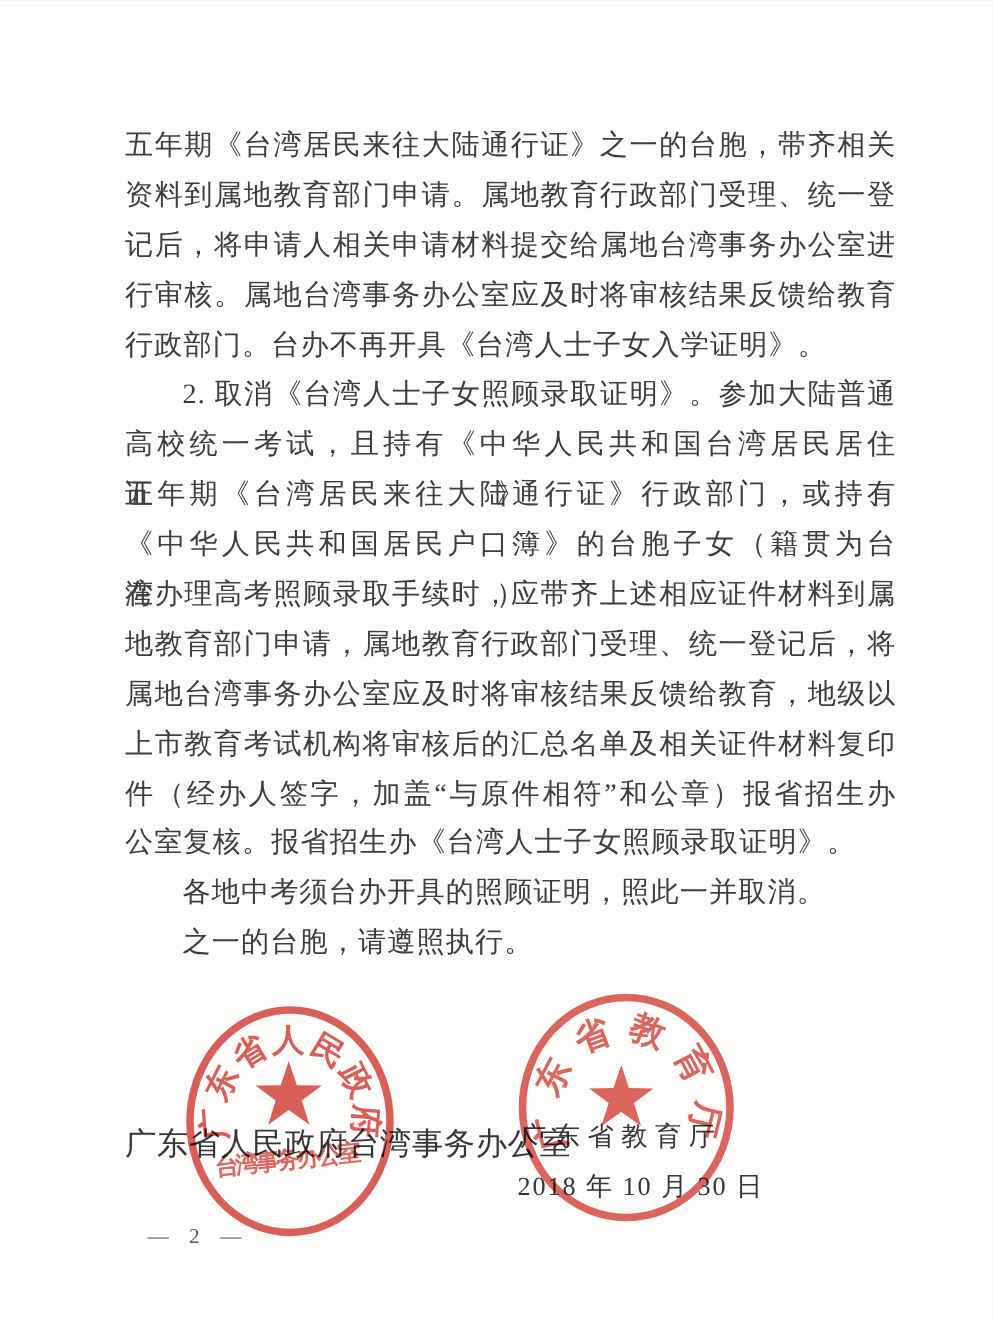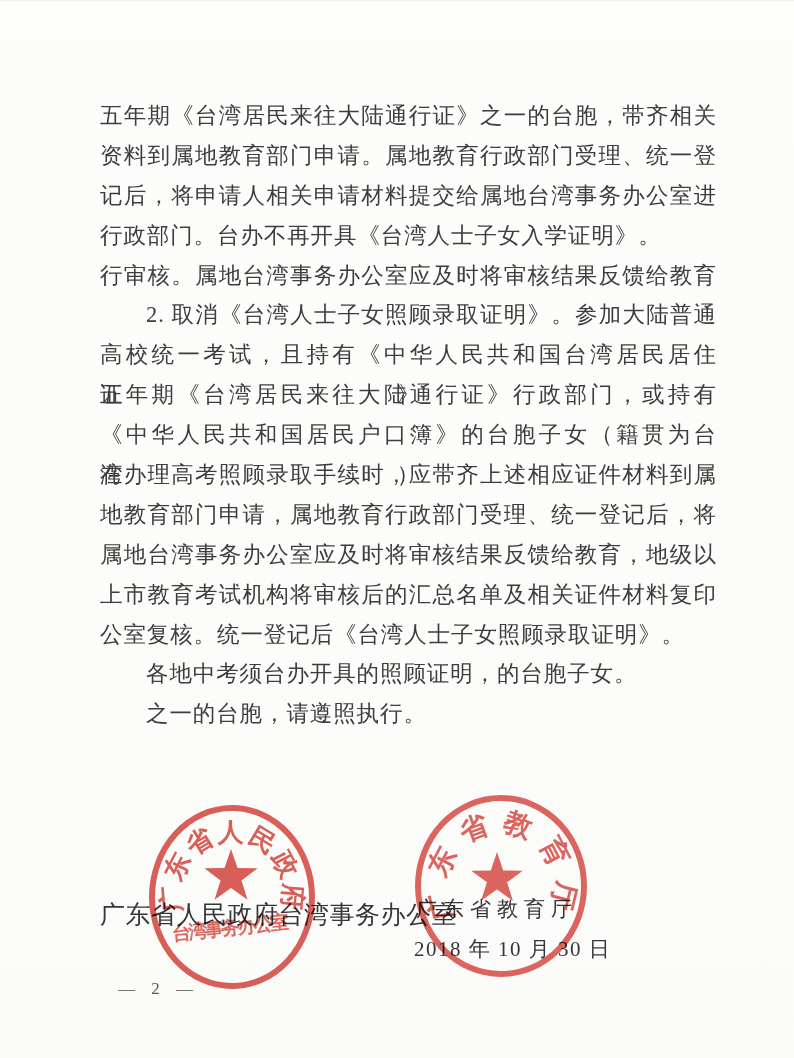--- a/index.html
+++ b/index.html
@@ -61,32 +61,33 @@
 </style>
 </head>
 <body>
 
 <div class="page">
 
   <div class="doc-body">
     <div class="ln jl">五年期《台湾居民来往大陆通行证》之一的台胞，带齐相关</div>
     <div class="ln jl">资料到属地教育部门申请。属地教育行政部门受理、统一登</div>
     <div class="ln jl">记后，将申请人相关申请材料提交给属地台湾事务办公室进</div>
+    <div class="ln jl">行审核。属地台湾事务办公室应及时将审核结果反馈给教育</div>
     <div class="ln">行政部门。台办不再开具《台湾人士子女入学证明》。</div>
-    <div class="ln jl">行审核。属地台湾事务办公室应及时将审核结果反馈给教育</div>
     <div class="ln jl ind">2. 取消《台湾人士子女照顾录取证明》。参加大陆普通</div>
     <div class="ln jl">高校统一考试，且持有《中华人民共和国台湾居民居住证》、</div>
     <div class="ln jl">五年期《台湾居民来往大陆通行证》行政部门，或持有</div>
     <div class="ln jl">《中华人民共和国居民户口簿》的台胞子女（籍贯为台湾），</div>
     <div class="ln jl">在办理高考照顾录取手续时，应带齐上述相应证件材料到属</div>
     <div class="ln jl">地教育部门申请，属地教育行政部门受理、统一登记后，将</div>
     <div class="ln jl">属地台湾事务办公室应及时将审核结果反馈给教育，地级以</div>
     <div class="ln jl">上市教育考试机构将审核后的汇总名单及相关证件材料复印</div>
-    <div class="ln">公室复核。统一登记后《台湾人士子女照顾录取证明》。</div>
-    <div class="ln ind">各地中考须台办开具的照顾证明，的台胞子女。</div>
+    <div class="ln jl">件（经办人签字，加盖“与原件相符”和公章）报省招生办</div>
+    <div class="ln">公室复核。报省招生办《台湾人士子女照顾录取证明》。</div>
+    <div class="ln ind">各地中考须台办开具的照顾证明，照此一并取消。</div>
     <div class="ln ind">之一的台胞，请遵照执行。</div>
   </div>
 
   <div class="sign-left">广东省人民政府台湾事务办公室</div>
   <div class="sign-right">广东省教育厅</div>
   <div class="doc-date">2018 年 10 月 30 日</div>
   <div class="page-num">— 2 —</div>
 
   <svg class="seal seal-left" width="174" height="192" viewBox="0 0 174 192">
     <ellipse cx="87" cy="96" rx="80" ry="89" fill="none" stroke="#d9524c" stroke-width="6"></ellipse>

